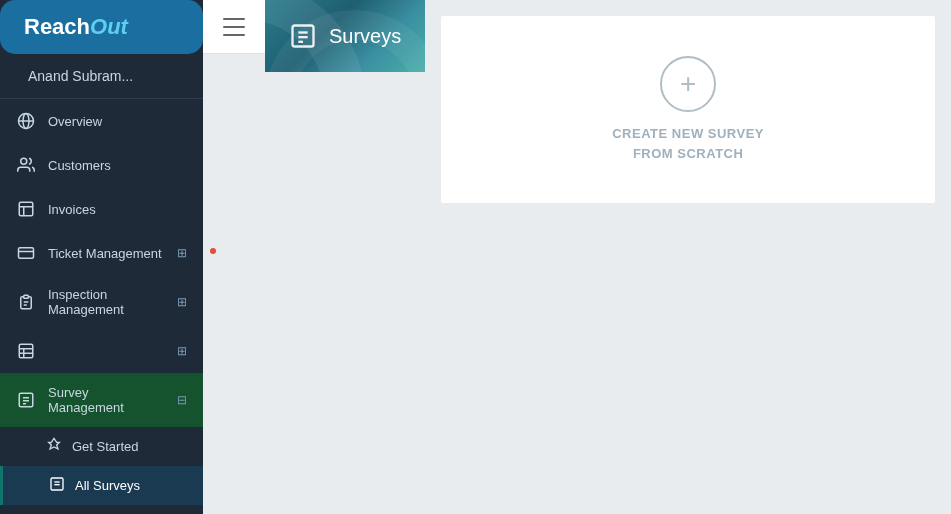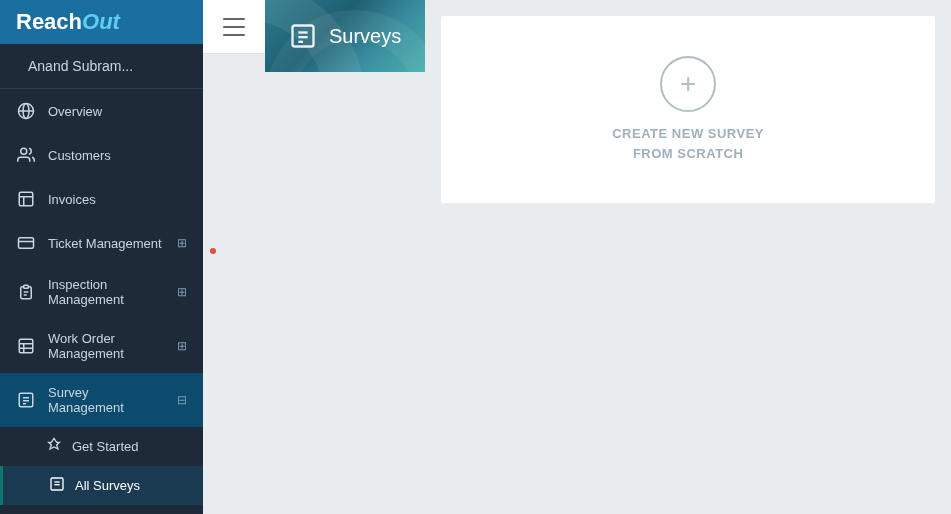--- a/index.html
+++ b/index.html
@@ -12,24 +12,25 @@
       background: #1e2a38;
       color: #fff;
       display: flex;
       flex-direction: column;
       height: 514px;
       overflow: hidden;
     }
 
     #logo-area {
       background: #1a6fa0;
-      padding: 14px 16px;
-      display: flex;
-      align-items: center;
-      height: 44px;
+      padding: 14px 24px;
+      display: flex;
+      align-items: center;
+      height: 54px;
+      border-radius: 15px;
     }
 
     #logo-text {
       font-size: 22px;
       font-weight: bold;
       color: #fff;
       letter-spacing: 0;
     }
 
     #logo-text span.reach { color: #fff; font-weight: 700; }
@@ -45,21 +46,21 @@
     .nav-item {
       display: flex;
       align-items: center;
       padding: 12px 16px;
       font-size: 13px;
       color: #c8d6e0;
       cursor: pointer;
       position: relative;
       gap: 12px;
     }
-    .nav-item.active { background: #0c4a6e; }
+    .nav-item.active { background: #14532d; }
     .nav-item .nav-icon { width: 20px; height: 20px; display: flex; align-items: center; justify-content: center; flex-shrink: 0; }
     .nav-item .nav-label { flex: 1; }
     .nav-item .expand-icon { margin-left: auto; color: #7a9bb5; font-size: 12px; }
 
     .nav-sub-item {
       display: flex;
       align-items: center;
       padding: 10px 7px 10px 46px;
       font-size: 13px;
       color: #c8d6e0;
@@ -283,21 +284,20 @@
 
   <div class="nav-item">
     <span class="nav-icon">
       <svg width="18" height="18" viewBox="0 0 24 24" stroke="#c8d6e0" stroke-width="2">
         <rect x="3" y="3" width="18" height="18" rx="2"></rect>
         <line x1="3" y1="9" x2="21" y2="9"></line>
         <line x1="3" y1="15" x2="21" y2="15"></line>
         <line x1="9" y1="9" x2="9" y2="21"></line>
       </svg>
     </span>
-    <span class="nav-label">Work Order Management</span>
     <span class="expand-icon">⊞</span>
   </div>
 
   <div class="nav-item active">
     <span class="nav-icon">
       <svg width="18" height="18" viewBox="0 0 24 24" stroke="#c8d6e0" stroke-width="2">
         <rect x="3" y="3" width="18" height="18" rx="2"></rect>
         <line x1="8" y1="9" x2="16" y2="9"></line>
         <line x1="8" y1="13" x2="16" y2="13"></line>
         <line x1="8" y1="17" x2="12" y2="17"></line>

